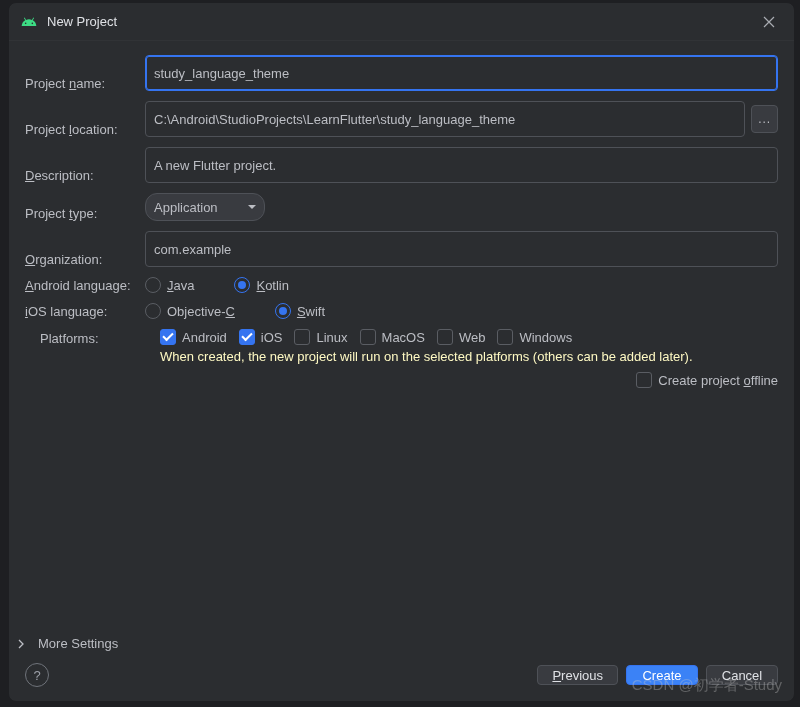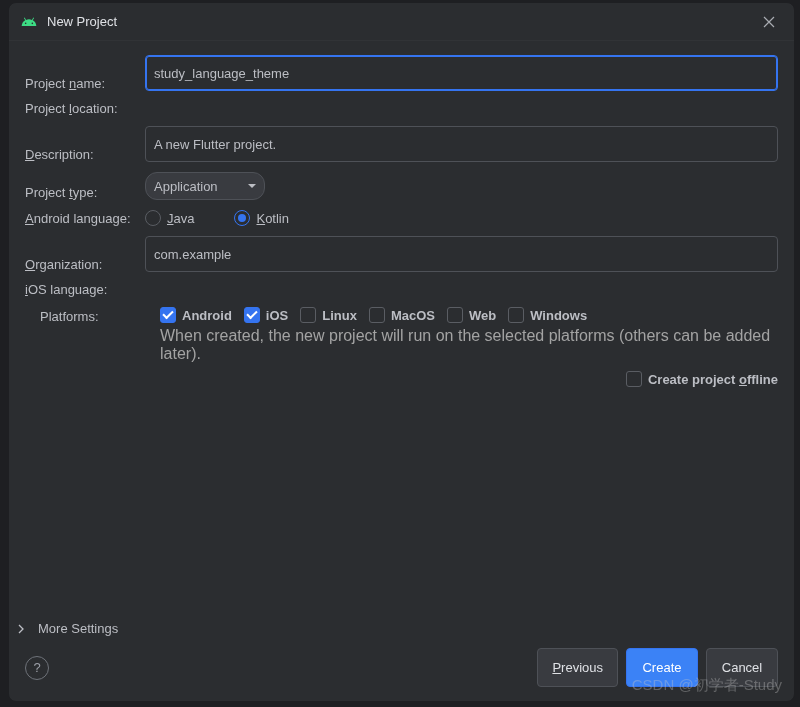--- a/index.html
+++ b/index.html
@@ -105,36 +105,36 @@
       border: 1.5px solid #5a5d63;
       display:flex; align-items:center; justify-content:center;
       flex-shrink:0;
     }
     .radio.checked .radio-circle { border-color:#3574f0; }
     .radio.checked .radio-circle::after {
       content:""; width:8px; height:8px; border-radius:50%; background:#3574f0;
     }
     .checkbox-group { display:flex; flex-wrap:wrap; gap: 12px; }
     .checkbox {
-      display:flex; align-items:center; gap:6px; cursor:pointer;font-weight:bold;
+      display:flex; align-items:center; gap:6px; cursor:pointer;
     }
     .checkbox-box {
       width:16px; height:16px; border-radius:3px;
       border: 1.5px solid #5a5d63;
       display:flex; align-items:center; justify-content:center;
       flex-shrink:0;
     }
     .checkbox.checked .checkbox-box { background:#3574f0; border-color:#3574f0; }
     .checkbox.checked .checkbox-box::after {
       content:""; width:4px; height:8px;
       border: solid white; border-width: 0 2px 2px 0;
       transform: rotate(45deg) translate(-1px,-1px);
     }
     .note {
-      color:#a3a3a3; font-size:16px; margin-top:4px;
+      color:#fef9c3; font-size:13px; margin-top:4px;
     }
     .offline-row {
       display:flex; justify-content:flex-end; margin-top:8px;align-items:flex-end;
     }
     .more-settings {
       display:flex; align-items:center; gap:11px;
       margin: 8px 0 12px 6px;
       color:#bcbec4; cursor:pointer;
     }
     .more-settings .chev { display:inline-flex; }
@@ -144,21 +144,21 @@
       gap:8px;
     }
     .footer .help {
       width:24px; height:24px; border-radius:50%;
       border:1.5px solid #6f737a;
       display:flex; align-items:center; justify-content:center;
       color:#9da0a8; font-size:13px; cursor:pointer;
     }
     .footer .spacer { flex:1; }
     .btn {
-      height:39px; min-width:72px;
+      height:20px; min-width:72px;
       padding: 0 14px;
       border-radius:4px;
       display:flex; align-items:center; justify-content:center;
       font-size:13px; cursor:pointer;
       border:1px solid #4e5157;
       background:#393b40; color:#dfe1e5;
     }
     .btn.primary { background:#3b82f6; border-color:#3574f0; color:#fff; }
     .watermark {
       position:absolute; right:18px; bottom:12px;
@@ -190,63 +190,79 @@
 
     <div class="form-row">
       <div class="form-label"><span>Project </span><span class="ul">n</span><span>ame:</span></div>
       <div class="form-field">
         <input class="text-input focused" value="study_language_theme" style="">
       </div>
     </div>
 
     <div class="form-row">
       <div class="form-label"><span>Project </span><span class="ul">l</span><span>ocation:</span></div>
+      <div class="form-field">
+        <input class="text-input" value="C:\Android\StudioProjects\LearnFlutter\study_language_theme" style="">
+        <div class="browse-btn">...</div>
+      </div>
     </div>
 
     <div class="form-row">
       <div class="form-label"><span class="ul">D</span><span>escription:</span></div>
       <div class="form-field">
         <input class="text-input" value="A new Flutter project." style="">
       </div>
     </div>
 
     <div class="form-row">
       <div class="form-label"><span>Project </span><span class="ul">t</span><span>ype:</span></div>
       <div class="form-field">
         <div class="select">
             <span>Application</span>
           </div>
+      </div>
+    </div>
+
+    <div class="form-row">
+      <div class="form-label"><span class="ul">O</span><span>rganization:</span></div>
+      <div class="form-field">
+        <input class="text-input" value="com.example" style="">
       </div>
     </div>
 
     <div class="form-row">
       <div class="form-label"><span class="ul">A</span><span>ndroid language:</span></div>
       <div class="form-field">
         <div class="radio-group">
           <div class="radio">
             <span class="radio-circle"></span>
             <span><span class="ul">J</span><span>ava</span></span>
           </div>
           <div class="radio checked">
             <span class="radio-circle"></span>
             <span><span class="ul">K</span><span>otlin</span></span>
           </div>
         </div>
       </div>
     </div>
 
     <div class="form-row">
-      <div class="form-label"><span class="ul">O</span><span>rganization:</span></div>
-      <div class="form-field">
-        <input class="text-input" value="com.example" style="">
-      </div>
-    </div>
-
-    <div class="form-row">
       <div class="form-label"><span class="ul">i</span><span>OS language:</span></div>
+      <div class="form-field">
+        <div class="radio-group">
+          <div class="radio">
+            <span class="radio-circle"></span>
+            <span><span>Objective-</span><span class="ul">C</span></span>
+          </div>
+          <div class="radio checked">
+            <span class="radio-circle"></span>
+            <span><span class="ul">S</span><span>wift</span></span>
+          </div>
+        </div>
+      </div>
     </div>
 
     <div class="form-row top-align">
       <div class="form-label" style="padding-top:2px">Platforms:</div>
       <div style="flex:1">
         <div class="checkbox-group">
           <div class="checkbox checked">
               <span class="checkbox-box"></span>
               <span>Android</span>
             </div>

